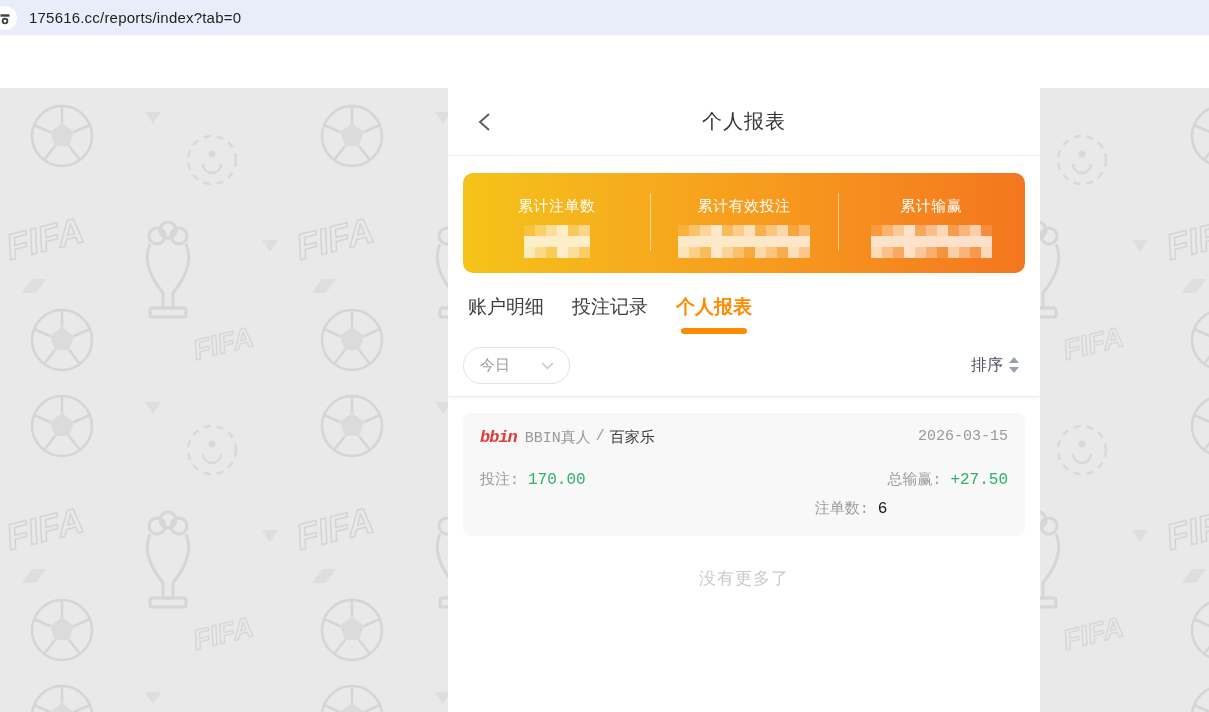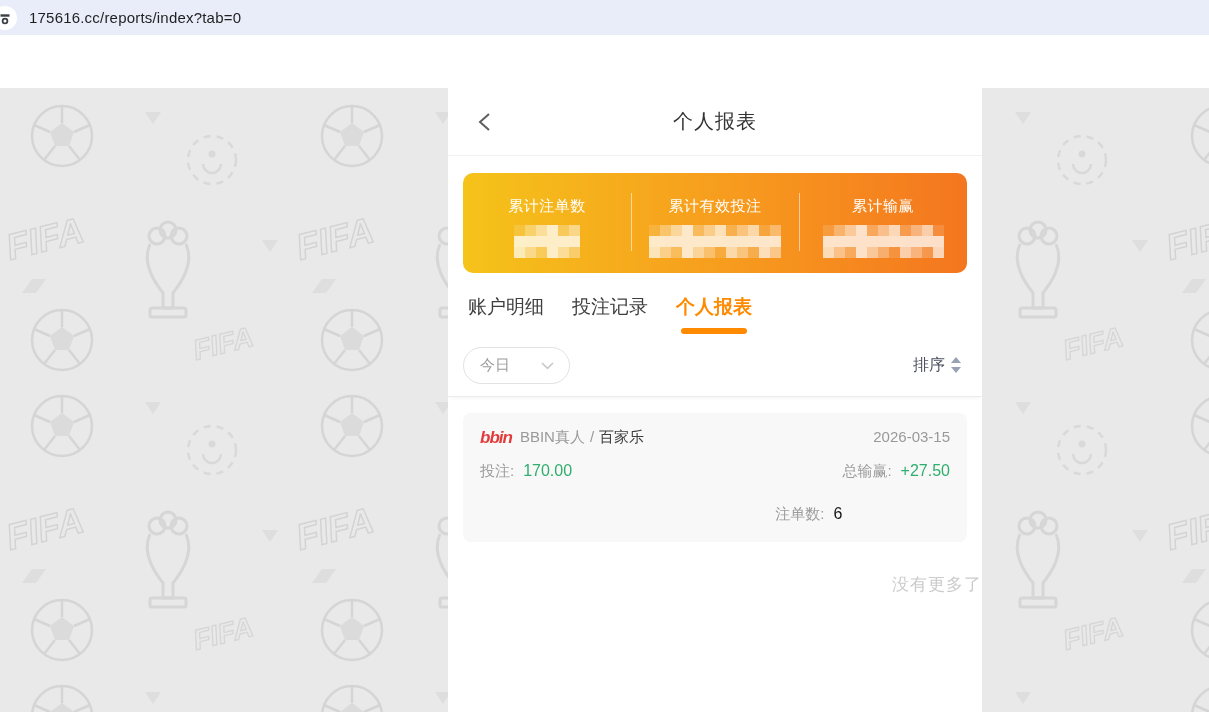--- a/index.html
+++ b/index.html
@@ -12,21 +12,21 @@
     display:flex; align-items:center; justify-content:center; flex:0 0 auto; }
   .url-text { margin-left:12px; font-size:15px; color:#1f1f1f; letter-spacing:.2px; }
 
   .white-strip { height:53px; background:#fff; }
 
   
   .main { position:relative; height:624px; background:var(--pattern_bg,#e9e9e9); }
   .bg-svg { position:absolute; left:0; top:0; width:100%; height:100%; display:block; }
 
   
-  .column { position:absolute; left:448px; top:0; width:534px; height:100%; background:#fff; }
+  .column { position:absolute; left:448px; top:0; width:592px; height:100%; background:#fff;font-family:Liberation Mono, monospace; }
 
   .col-header { height:68px; position:relative; border-bottom:1px solid #f1f1f1;
     display:flex; align-items:center; justify-content:center; }
   .back-btn { position:absolute; left:26px; top:22px; width:24px; height:24px; cursor:pointer;
     display:flex; align-items:center; justify-content:center; }
   .page-title { font-size:20px; color:#333; font-weight:500; letter-spacing:1px; }
 
   
   .summary { margin:17px 15px 0; height:100px; border-radius:10px; display:flex; color:#fff;
     background:linear-gradient(90deg,var(--gradient_start,#f5c31a),var(--gradient_mid,#f79a1e) 55%,var(--gradient_end,#f4761f)); }
@@ -57,29 +57,29 @@
   
   .record { margin:16px 15px 0; background:#f8f8f8; border-radius:8px; padding:15px 17px 18px;
     font-size:15px; cursor:pointer; }
   .rhead { display:flex; }
   .plogo { color:var(--logo_red,#e23b3b); font-weight:700; font-style:italic; font-size:17px;
     letter-spacing:-1px; margin-right:8px; }
   .pname { color:#9a9a9a; }
   .psep { color:#9a9a9a; margin:0 5px; }
   .pgame { color:#3d3d3d; }
   .rdate { margin-left:auto; color:#999; }
-  .rgrid { display:grid; grid-template-columns:1fr auto; row-gap:24px; margin-top:14px; }
+  .rgrid { display:grid; grid-template-columns:1fr auto; row-gap:10px; margin-top:23px; }
   .cell { display:flex; align-items:baseline; }
   .cell.right { justify-content:flex-end; }
   .lbl { color:#9c9c9c; }
   .val { margin-left:9px; font-size:16px; }
   .val.green { color:var(--positive,#2fae6e); }
   .val.dark { color:#141414; }
 
-  .nomore { text-align:right; color:#cbcbcb; font-size:17px; margin-top:31px; letter-spacing:1px; }
+  .nomore { text-align:center; color:#cbcbcb; font-size:17px; margin-top:31px; letter-spacing:1px; }
 </style>
 </head>
 <body>
 
 <div class="urlbar">
   <div class="favicon">
     <svg width="16" height="16" viewBox="0 0 16 16">
       <path d="M3.5 5.5 H12.5" stroke="#3c4043" stroke-width="2.4" fill="none"></path>
       <circle cx="8" cy="11" r="2.4" fill="none" stroke="#3c4043" stroke-width="1.8"></circle>
     </svg>

